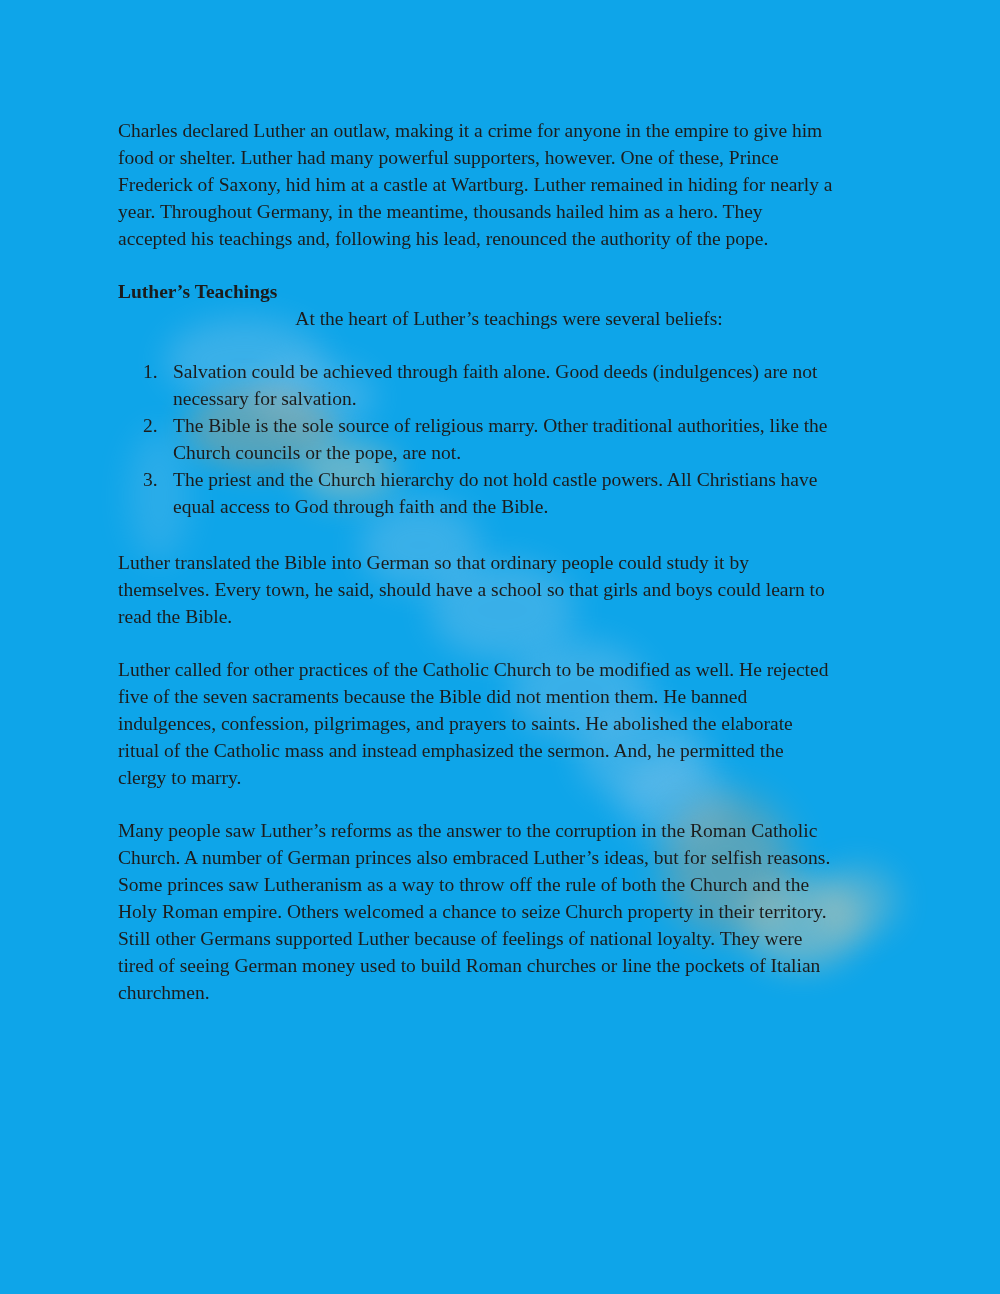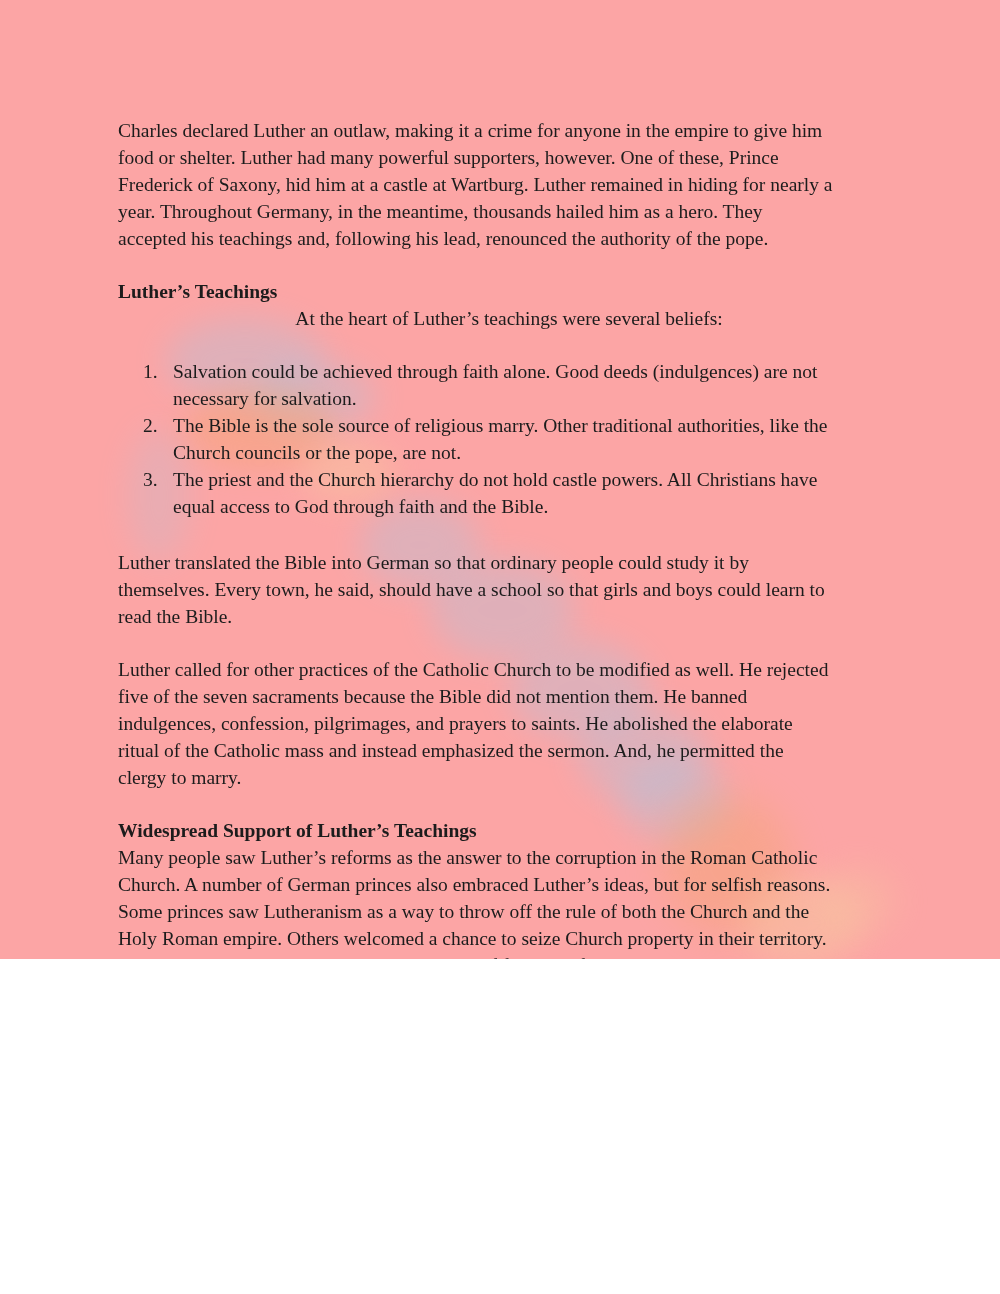--- a/index.html
+++ b/index.html
@@ -1,21 +1,21 @@
 <!DOCTYPE html>
 <html style="--wm-blue: #9ec9e8; --wm-orange: #f0a45e; --wm-peach: #f6cf9e;"><head>
 <meta charset="utf-8">
 <style>
   html, body { margin: 0; padding: 0; background: #ffffff; }
 
   .page {
     position: relative;
     width: 1000px;
-    height: 959px;
-    background: #fca5a5;
+    height: 1294px;
+    background: #0ea5e9;
     overflow: hidden;
     font-family: "Liberation Serif", "DejaVu Serif", serif;
     font-size: 19.5px;
     line-height: 27px;
     color: #1c1c1c;
   }
 
   
   .watermark { position: absolute; inset: 0; pointer-events: none; }
   .wm-blob { position: absolute; border-radius: 50%; }
@@ -117,21 +117,20 @@
     <div class="para">Luther translated the Bible into German so that ordinary people could study it by
 themselves. Every town, he said, should have a school so that girls and boys could learn to
 read the Bible.</div>
 
     <div class="para">Luther called for other practices of the Catholic Church to be modified as well. He rejected
 five of the seven sacraments because the Bible did not mention them. He banned
 indulgences, confession, pilgrimages, and prayers to saints. He abolished the elaborate
 ritual of the Catholic mass and instead emphasized the sermon. And, he permitted the
 clergy to marry.</div>
 
-    <h3 class="heading">Widespread Support of Luther’s Teachings</h3>
 
     <div class="para last-para">Many people saw Luther’s reforms as the answer to the corruption in the Roman Catholic
 Church. A number of German princes also embraced Luther’s ideas, but for selfish reasons.
 Some princes saw Lutheranism as a way to throw off the rule of both the Church and the
 Holy Roman empire. Others welcomed a chance to seize Church property in their territory.
 Still other Germans supported Luther because of feelings of national loyalty. They were
 tired of seeing German money used to build Roman churches or line the pockets of Italian
 churchmen.</div>
 
   </div>

